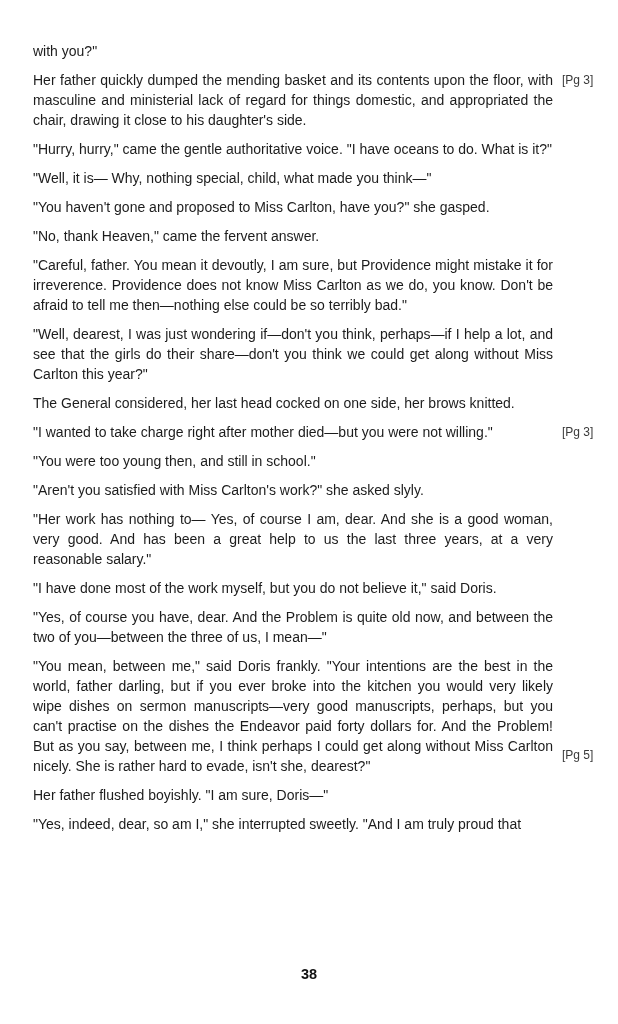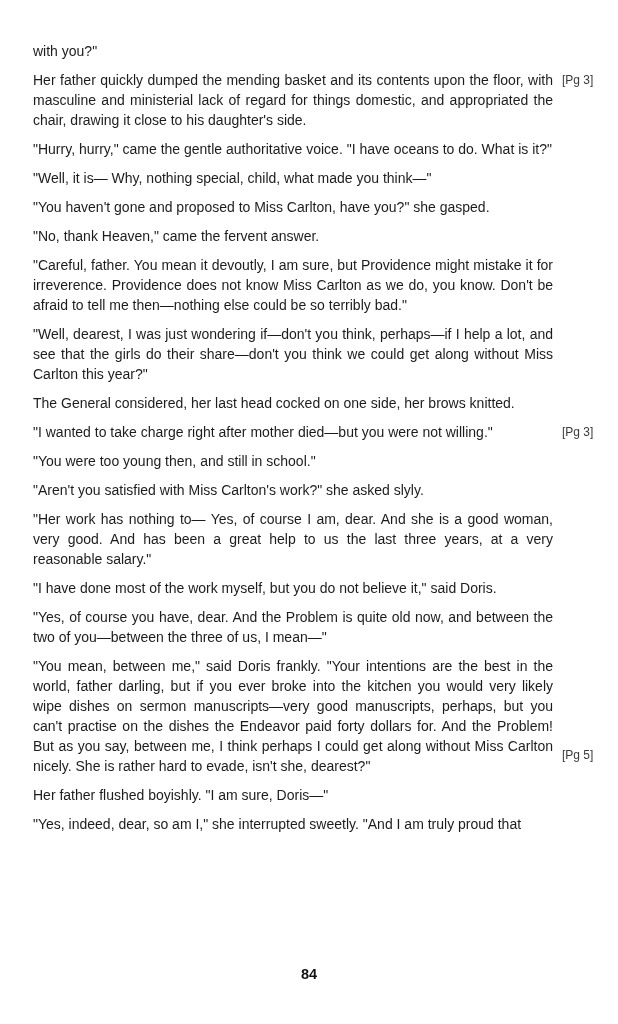--- a/index.html
+++ b/index.html
@@ -85,14 +85,14 @@
   <p class="para">"I have done most of the work myself, but you do not believe it," said Doris.</p>
 
   <p class="para">"Yes, of course you have, dear. And the Problem is quite old now, and between the two of you—between the three of us, I mean—"</p>
 
   <p class="para">"You mean, between me," said Doris frankly. "Your intentions are the best in the world, father darling, but if you ever broke into the kitchen you would very likely wipe dishes on sermon manuscripts—very good manuscripts, perhaps, but you can't practise on the dishes the Endeavor paid forty dollars for. And the Problem! But as you say, between me, I think perhaps I could get along without Miss Carlton nicely. She is rather hard to evade, isn't she, dearest?"<span class="pg-marker last">[Pg 5]</span></p>
 
   <p class="para">Her father flushed boyishly. "I am sure, Doris—"</p>
 
   <p class="para">"Yes, indeed, dear, so am I," she interrupted sweetly. "And I am truly proud that</p>
 </div>
-  <div class="page-number">84</div>
+  <div class="page-number">38</div>
 </div>
 
 </body></html>

